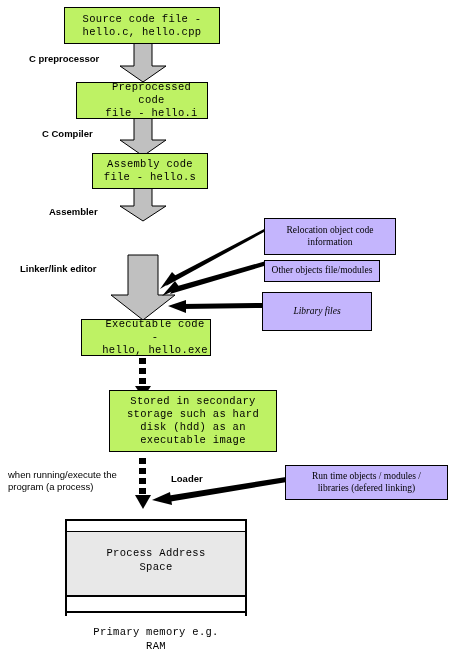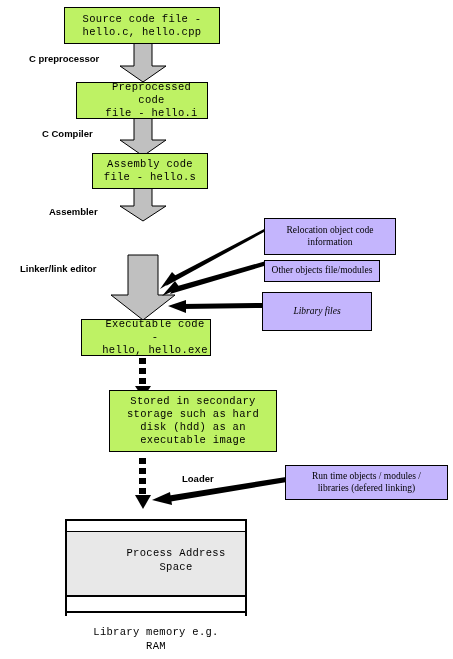--- a/index.html
+++ b/index.html
@@ -129,45 +129,47 @@
 executable image</div>
 
   <div class="lbl bold" style="left:29px;top:53px;">C preprocessor</div>
 
   <div class="lbl bold" style="left:42px;top:128px;text-align:center;">C Compiler</div>
 
   <div class="lbl bold" style="left:49px;top:206px;">Assembler</div>
 
   <div class="lbl bold" style="left:20px;top:263px;">Linker/link editor</div>
 
-  <div class="lbl bold" style="left:182px;top:473px;">Loader</div>
+  <div class="lbl bold" style="left:171px;top:473px;">Loader</div>
 
+  <div class="lbl" style="left:8px;top:469px;width:125px;">when running/execute the
+program (a process)</div>
 
   <div class="sbox" style="left:264px;top:218px;width:132px;height:37px;">Relocation object code
 information</div>
 
   <div class="sbox" style="left:264px;top:260px;width:116px;height:22px;">Other objects file/modules</div>
 
   <div class="sbox" style="left:262px;top:292px;width:110px;height:39px;font-style:italic;">Library files</div>
 
   <div class="sbox" style="left:285px;top:465px;width:163px;height:35px;">Run time objects / modules /
 libraries (defered linking)</div>
 
   <div class="memwrap" style="left:0px;top:0px;width:453px;height:659px;">
 
     <div class="memline" style="left:65px;top:519px;width:2px;height:97px;"></div>
     <div class="memline" style="left:245px;top:519px;width:2px;height:97px;"></div>
 
     <div class="memline" style="left:65px;top:519px;width:182px;height:2px;"></div>
 
     <div class="memgray" style="left:67px;top:531px;width:178px;height:64px;border-top:1px solid #000;border-bottom:1px solid #000;"></div>
-    <div class="memtext" style="left:67px;top:546px;width:178px;margin-left:20px;">Process Address
+    <div class="memtext" style="left:67px;top:546px;width:178px;">Process Address
 Space</div>
 
     <div class="memline" style="left:65px;top:595px;width:182px;height:2px;"></div>
 
     <div class="memline" style="left:65px;top:611px;width:182px;height:2px;"></div>
 
-    <div class="memcap" style="left:46px;top:625px;width:220px;">Library memory e.g.
+    <div class="memcap" style="left:46px;top:625px;width:220px;">Primary memory e.g.
 RAM</div>
   </div>
 
 </div>
 
 </body></html>

